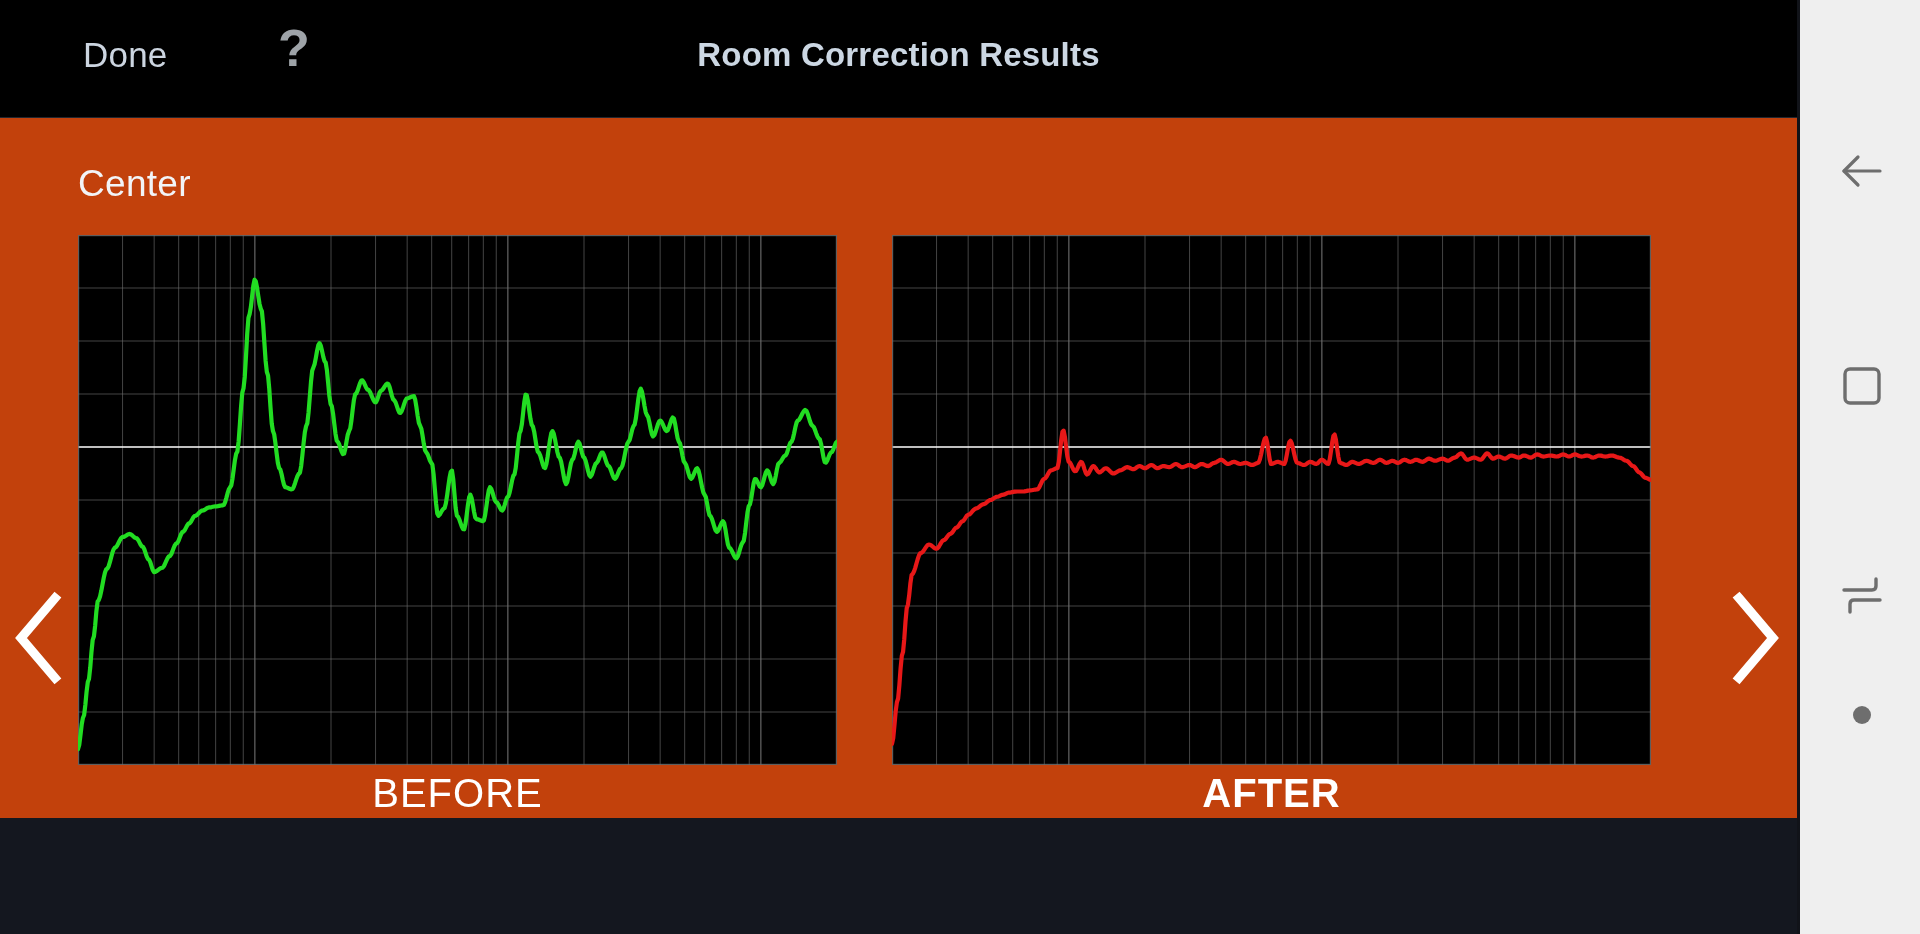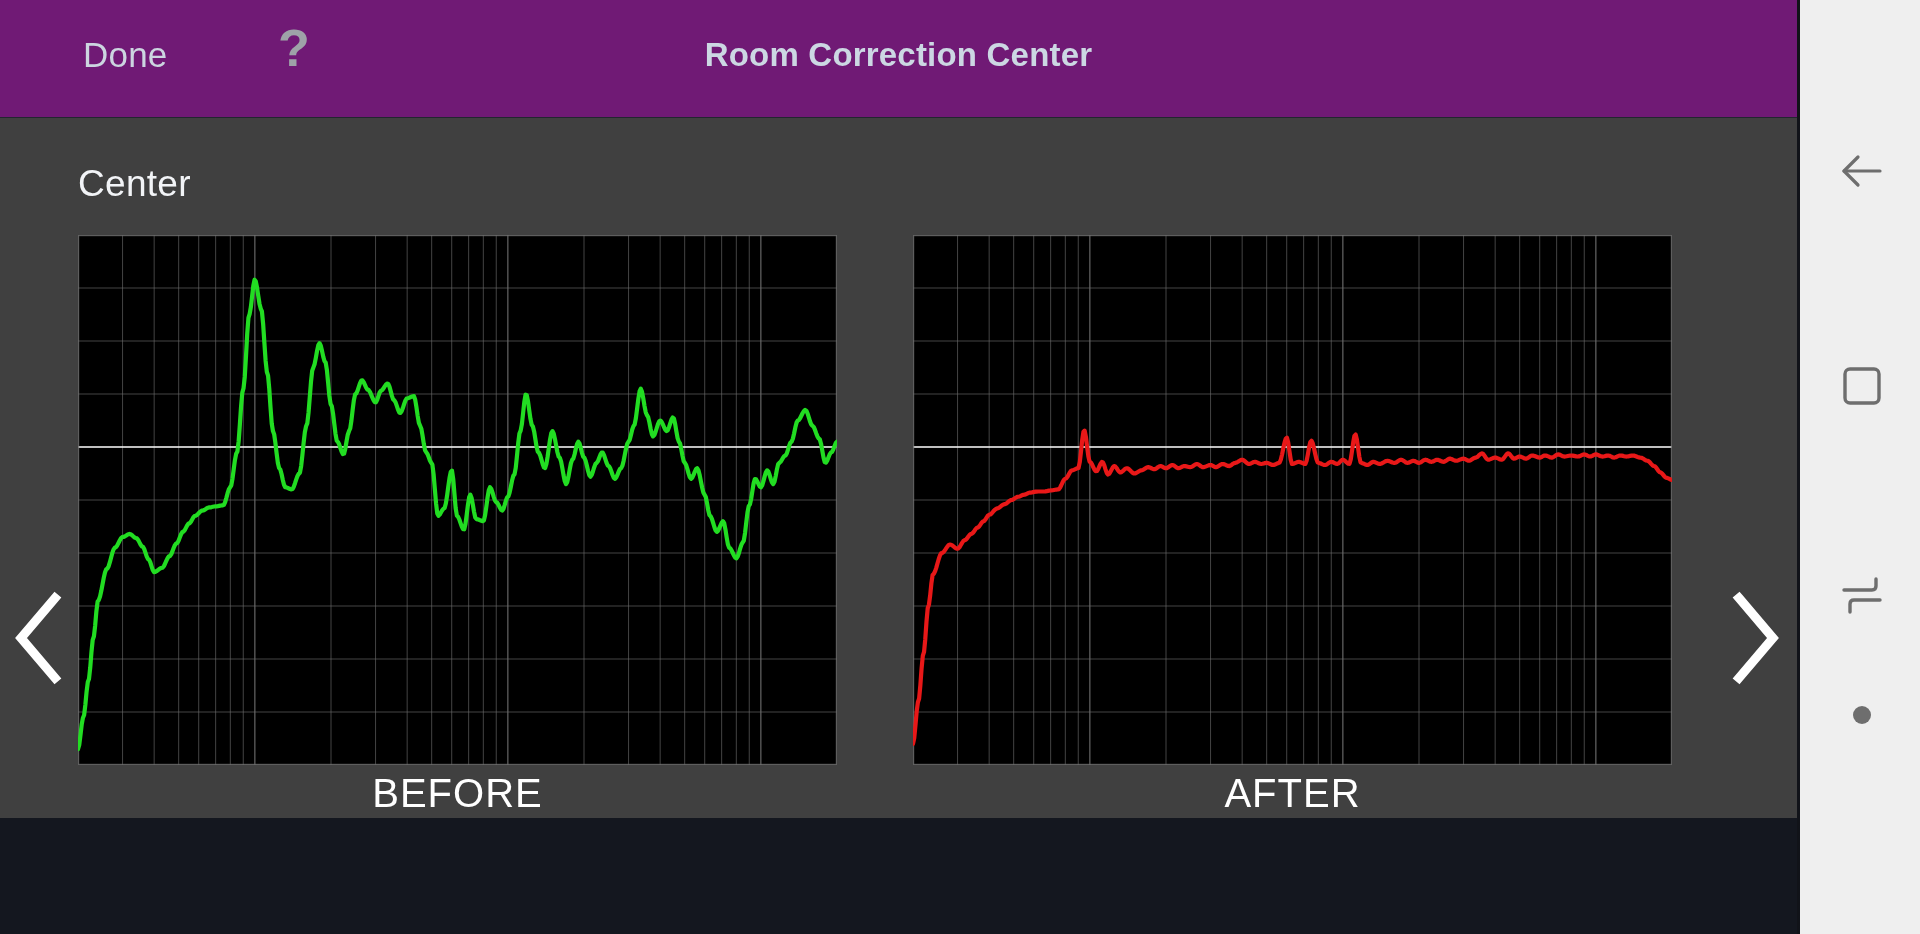--- a/index.html
+++ b/index.html
@@ -18,21 +18,21 @@
   #phone{
     position:relative;
     width:1797px; height:934px;
     background:#14171f;
     flex:0 0 auto;
   }
   
   #header{
     position:absolute; left:0; top:0;
     width:1797px; height:118px;
-    background:#701a75;
+    background:#000000;
     border-bottom:1px solid #22262f;
   }
   #done-btn{
     position:absolute; left:83px; top:35px;
     font-size:35px; color:#ccd5e0;
     letter-spacing:.2px;
     cursor:pointer;
   }
   #help-btn{
     position:absolute; left:278px; top:22px;
@@ -42,33 +42,33 @@
   #title{
     position:absolute; left:0; top:36px; width:1797px;
     text-align:center;
     font-size:33px; font-weight:bold; color:#ccd7e3;
     letter-spacing:.2px;
   }
   
   #body{
     position:absolute; left:0; top:118px;
     width:1797px; height:700px;
-    background:#404040;
+    background:#c2410c;
   }
   #channel-label{
     position:absolute; left:78px; top:45px;
     font-size:37px; color:#f2f4f7;
     letter-spacing:.3px;
   }
   .chart-wrap{
     position:absolute; top:117px;
     width:759px; height:547px;
   }
   #chart-before-wrap{ left:78px; }
-  #chart-after-wrap{ left:913px; }
+  #chart-after-wrap{ left:892px;font-weight:bold; }
   .chart-box{
     position:relative;
     width:759px; height:530px;
     background:#000000;
   }
   .chart-box svg{ display:block; }
   .chart-caption{
     position:absolute; top:536px;
     width:759px; text-align:center;
     font-size:40px; color:#ffffff;
@@ -103,21 +103,21 @@
 </head>
 <body>
 
 <div id="app">
 
   <div id="phone">
 
     <div id="header">
       <div id="done-btn">Done</div>
       <div id="help-btn">?</div>
-      <div id="title">Room Correction Center</div>
+      <div id="title">Room Correction Results</div>
     </div>
 
     <div id="body">
 
       <div id="channel-label">Center</div>
 
       <div class="chart-wrap" id="chart-before-wrap">
         <div class="chart-box">
           <svg id="svg-before" width="759" height="530" viewBox="0 0 759 530">
               <rect x="0" y="0" width="759" height="530" fill="#000000"></rect>

